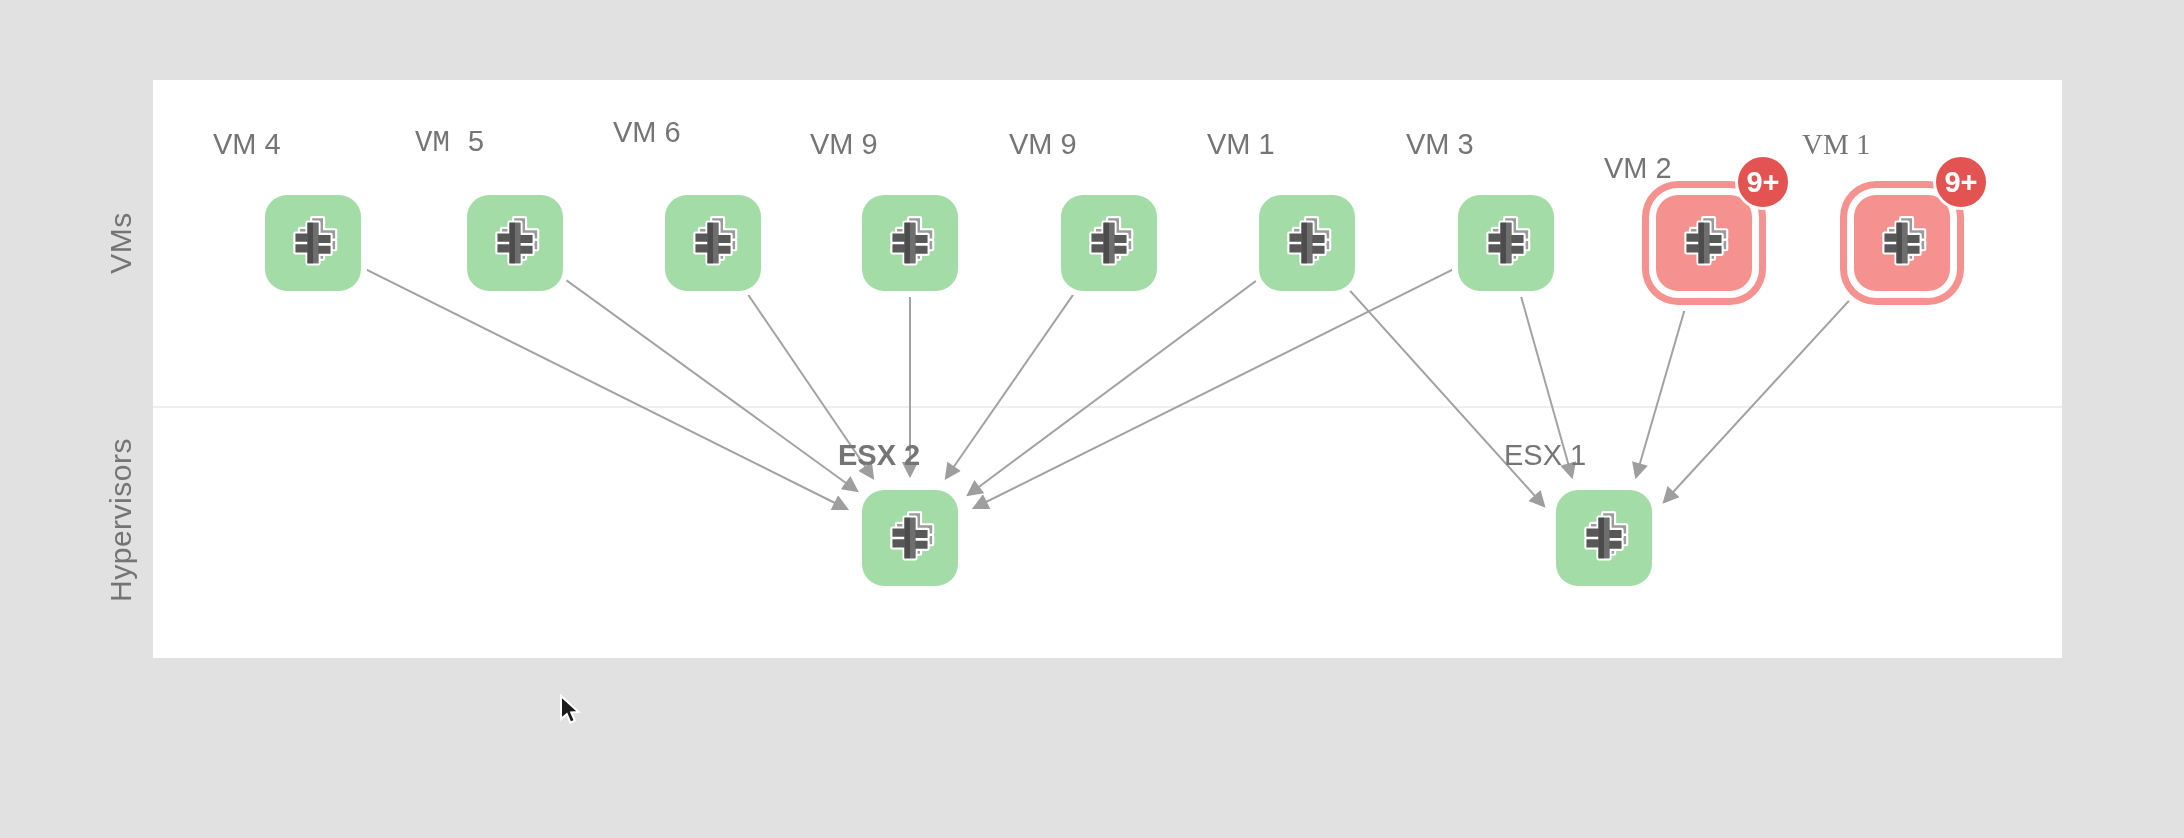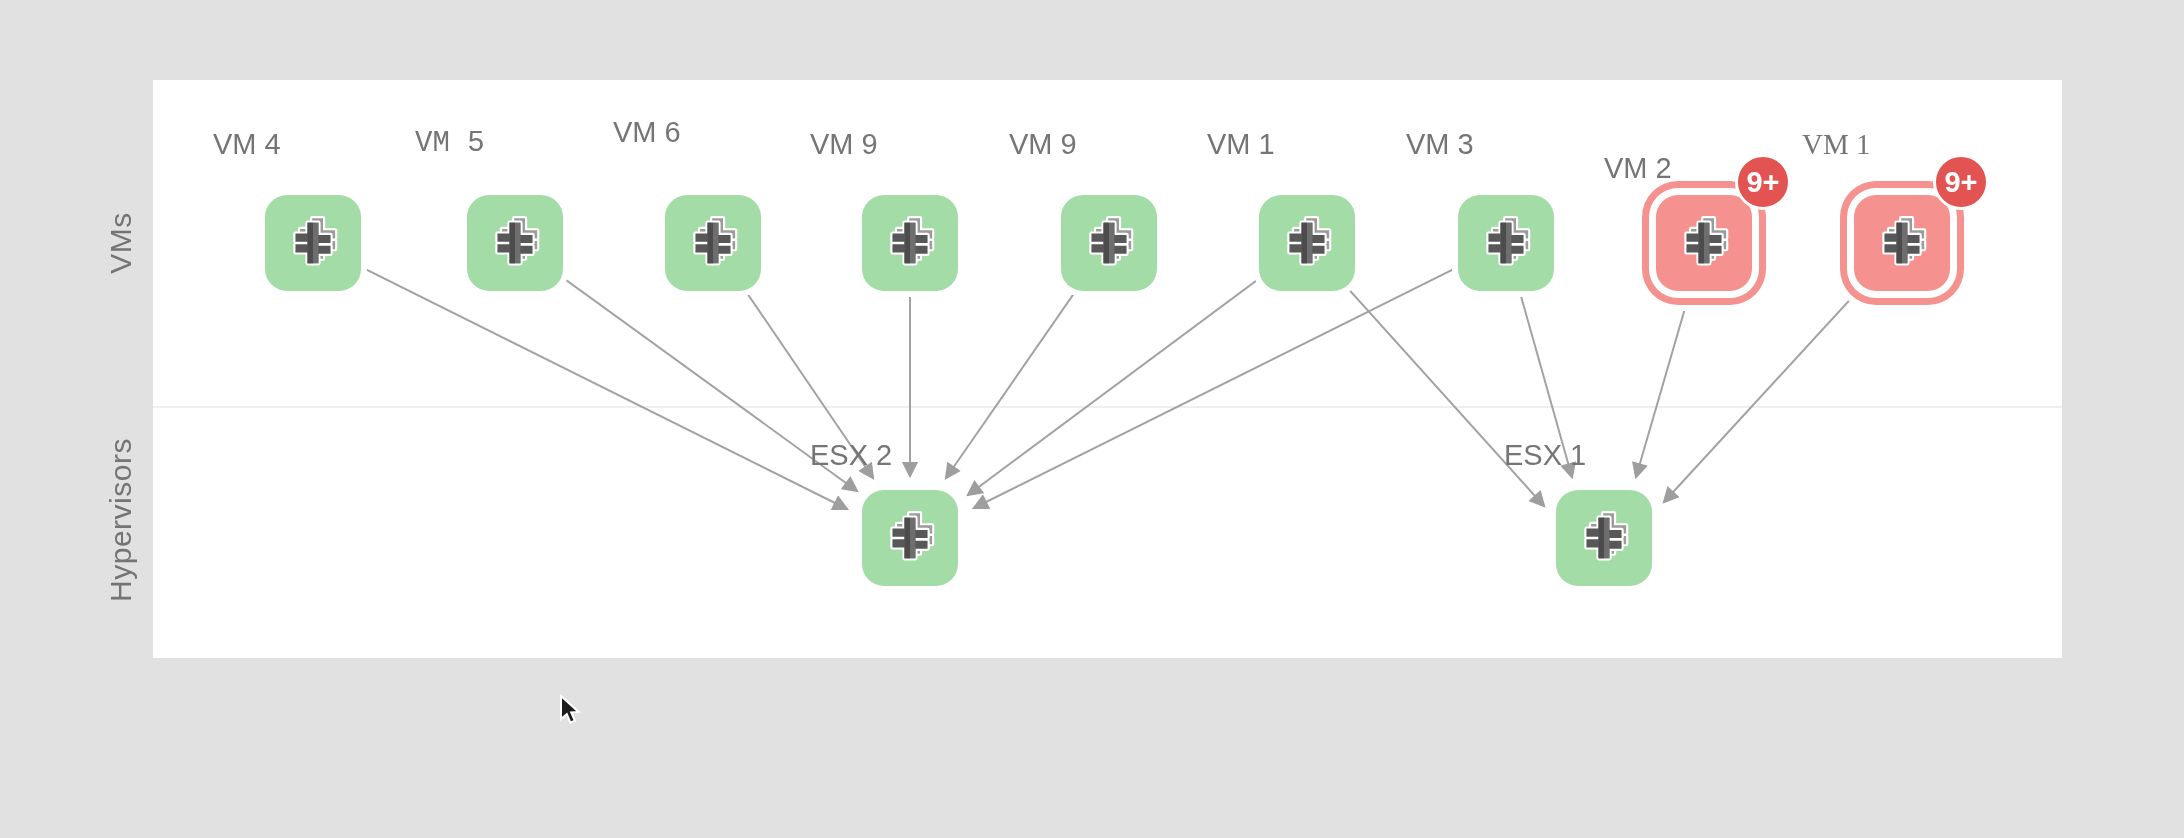--- a/index.html
+++ b/index.html
@@ -141,21 +141,21 @@
       </svg>
       <div class="badge" style="left: 79px; top: -41px;">9+</div>
     </div>
     <div class="node-label" style="left: 1802px; top: 128px; font-family: Liberation Serif, serif;">VM 1</div>
     <div class="node alert" style="left: 1854px; top: 195px;">
       <svg class="glyph">
         <use href="#host-icon"></use>
       </svg>
       <div class="badge" style="left: 79px; top: -41px;">9+</div>
     </div>
-    <div class="node-label" style="left: 810px; top: 439px;">ESX 2</div>
+    <div class="node-label" style="left: 838px; top: 439px; font-weight: bold;">ESX 2</div>
     <div class="node ok" style="left: 862px; top: 490px;">
       <svg class="glyph">
         <use href="#host-icon"></use>
       </svg>
     </div>
     <div class="node-label" style="left: 1504px; top: 439px;">ESX 1</div>
     <div class="node ok" style="left: 1556px; top: 490px;">
       <svg class="glyph">
         <use href="#host-icon"></use>
       </svg>

